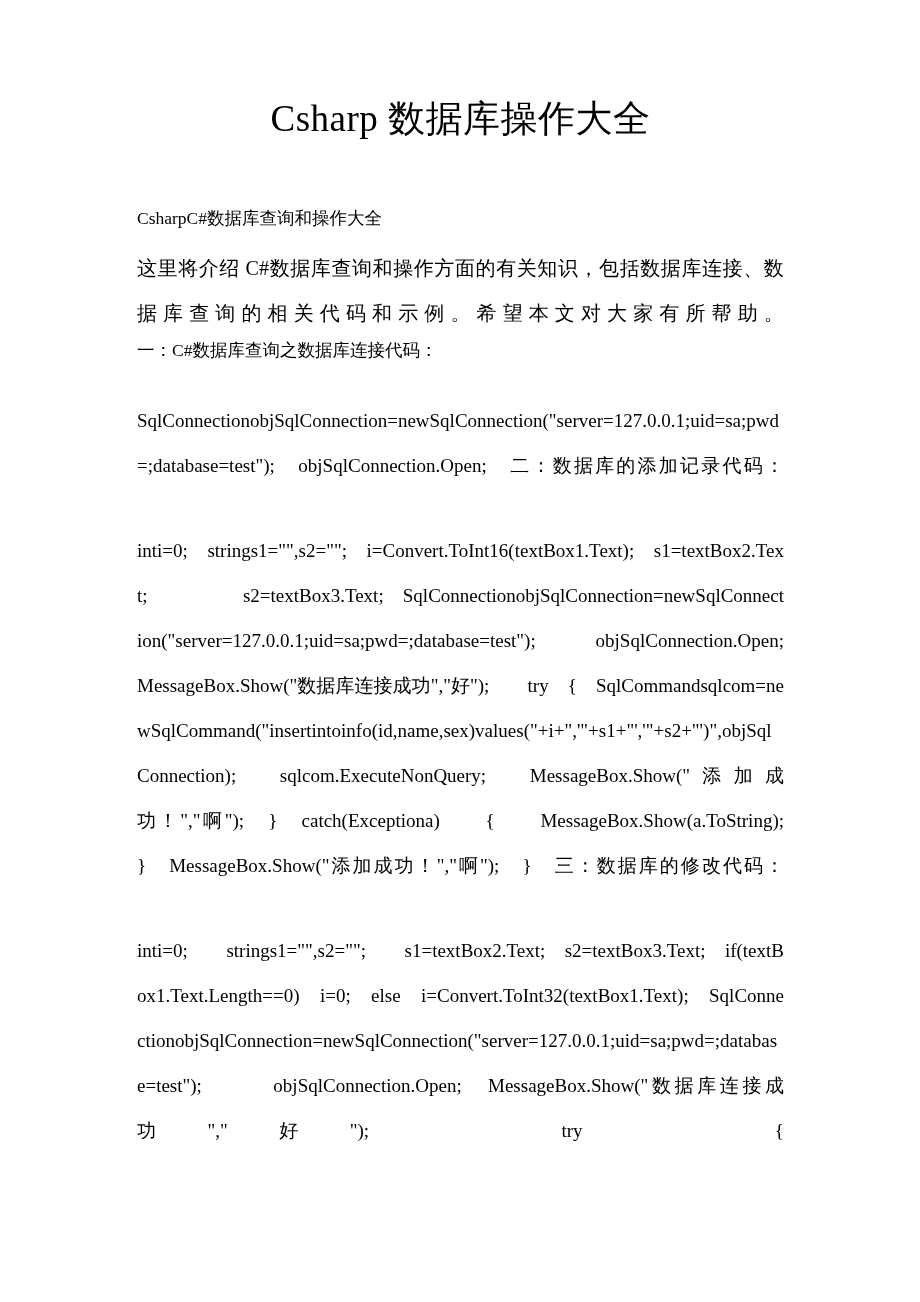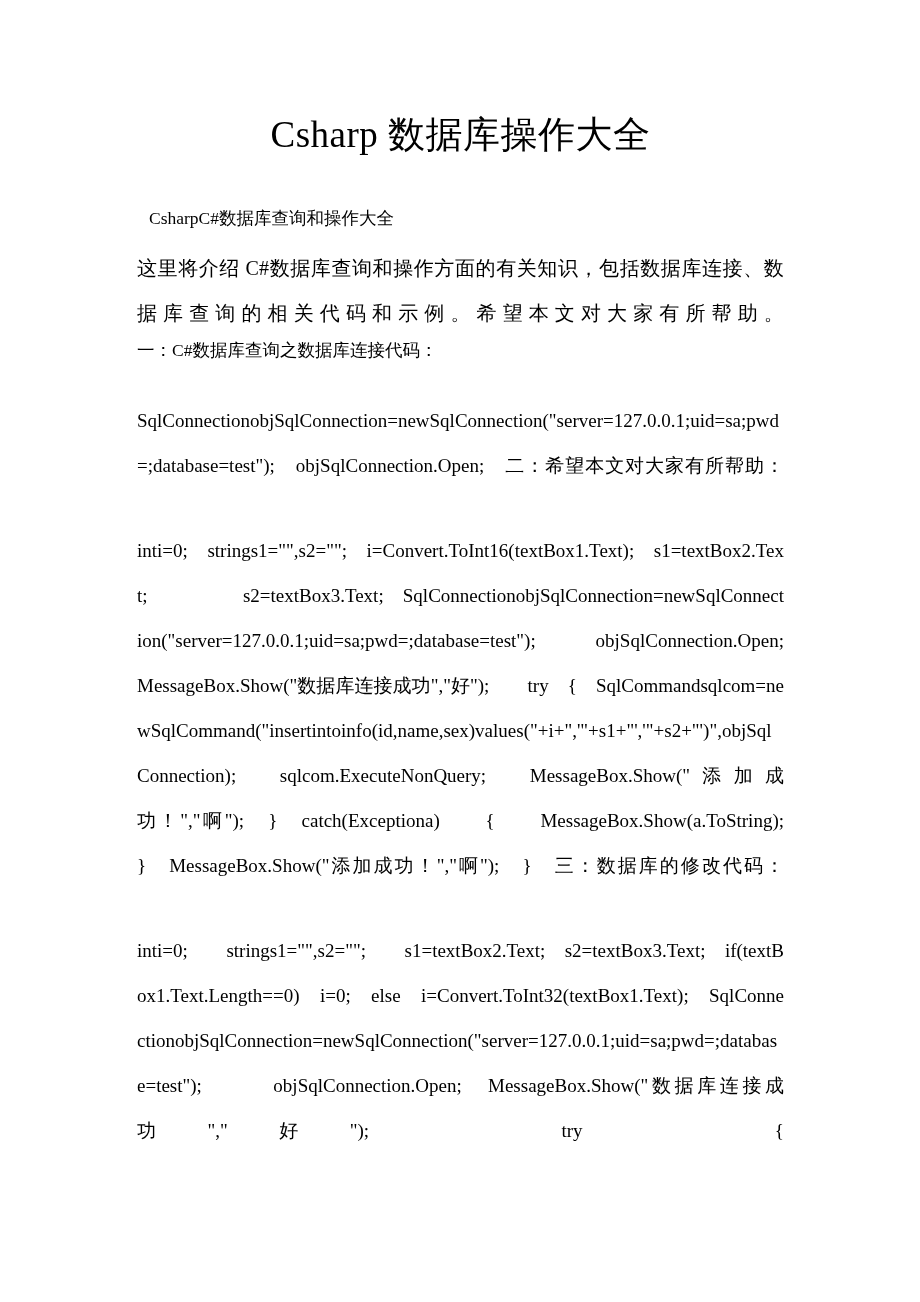--- a/index.html
+++ b/index.html
@@ -36,21 +36,21 @@
   .doc-title {
     font-family: "Liberation Serif", "DejaVu Serif", serif;
     font-size: 37px;
     line-height: 1.0;
     font-weight: normal;
     text-align: center;
     letter-spacing: 0.5px;
     margin: 0;
     padding: 0;
     position: absolute;
-    top: 116px;
+    top: 100px;
     left: 0;
     width: 647px;
     white-space: nowrap;
   }
 
   
   .para {
     position: absolute;
     left: 0;
     width: 647px;
@@ -92,41 +92,41 @@
   }
   .p-body::after {
     content: "";
     display: inline-block;
     width: 100%;
   }
 
   .nojust::after { display: none !important; }
 
   
-  .at-196 { top: 196px; margin-left: 12px; }
+  .at-196 { top: 196px; }
   .at-246 { top: 246px; }
   .at-346 { top: 328px; }
   .at-398 { top: 398px; }
   .at-528 { top: 528px; }
   .at-928 { top: 928px; }
 </style>
 </head>
 <body>
 
 <div class="page">
   <div class="content">
 
     <h1 class="doc-title">Csharp 数据库操作大全</h1>
 
     <p class="para p-small at-196 nojust">CsharpC#数据库查询和操作大全</p>
 
     <p class="para p-body at-246">这里将介绍 C#数据库查询和操作方面的有关知识，包括数据库连接、数据库查询的相关代码和示例。希望本文对大家有所帮助。</p>
 
     <p class="para p-small at-346 nojust">一：C#数据库查询之数据库连接代码：</p>
 
-    <p class="para p-code at-398">SqlConnectionobjSqlConnection=newSqlConnection("server=127.0.0.1;uid=sa;pwd=;database=test");　objSqlConnection.Open;　二：希望本文对大家有所帮助：</p>
+    <p class="para p-code at-398">SqlConnectionobjSqlConnection=newSqlConnection("server=127.0.0.1;uid=sa;pwd=;database=test");　objSqlConnection.Open;　二：数据库的添加记录代码：</p>
 
     <p class="para p-code at-528">inti=0;　strings1="",s2="";　i=Convert.ToInt16(textBox1.Text);　s1=textBox2.Text;　　　　　s2=textBox3.Text;　SqlConnectionobjSqlConnection=newSqlConnection("server=127.0.0.1;uid=sa;pwd=;database=test");　　　objSqlConnection.Open;　MessageBox.Show("数据库连接成功","好");　　try　{　SqlCommandsqlcom=newSqlCommand("insertintoinfo(id,name,sex)values("+i+",'"+s1+"','"+s2+"')",objSqlConnection);　sqlcom.ExecuteNonQuery;　MessageBox.Show("添加成功！","啊");　}　catch(Exceptiona)　　{　　MessageBox.Show(a.ToString);　　}　MessageBox.Show("添加成功！","啊");　}　三：数据库的修改代码：</p>
 
     <p class="para p-code at-928">inti=0;　　strings1="",s2="";　　s1=textBox2.Text;　s2=textBox3.Text;　if(textBox1.Text.Length==0)　i=0;　else　i=Convert.ToInt32(textBox1.Text);　SqlConnectionobjSqlConnection=newSqlConnection("server=127.0.0.1;uid=sa;pwd=;database=test");　　　objSqlConnection.Open;　MessageBox.Show("数据库连接成功","好");　　try　　{</p>
 
   </div>
 </div>
 
 </body></html>

